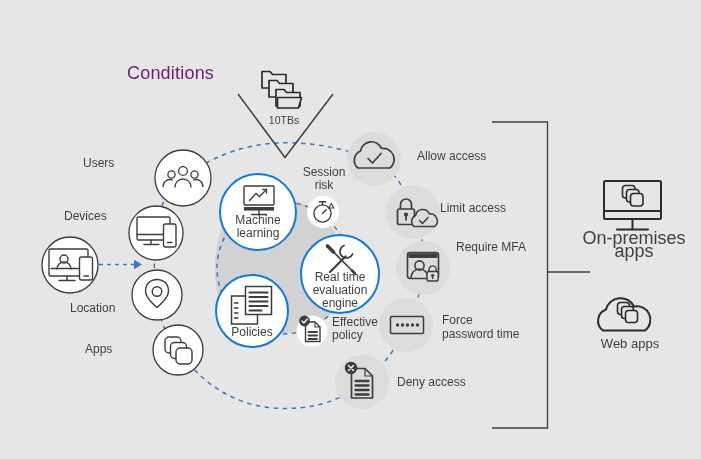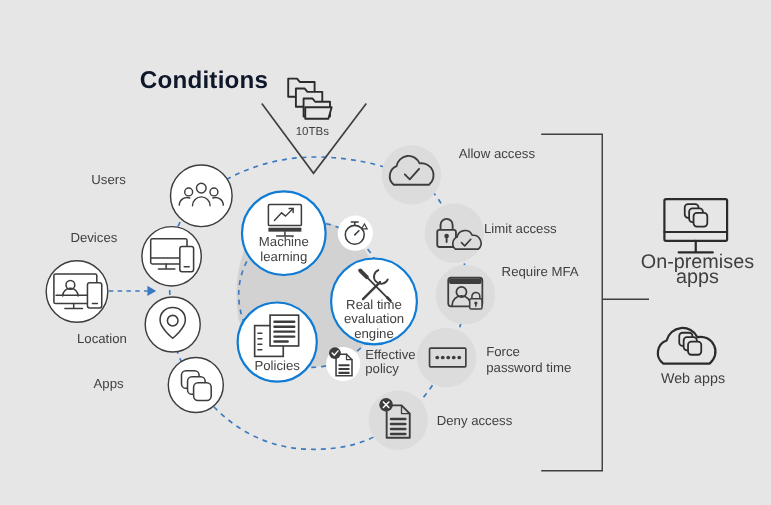--- a/index.html
+++ b/index.html
@@ -14,22 +14,22 @@
   .lbl{
     position:absolute;
     font-size:12px;line-height:13px;
     color:#3f3f3f;
     white-space:nowrap;
   }
   .lbl span{display:block;}
   .lbl.c{text-align:center;white-space:normal;}
   .lbl.r{}
   .title{
-    font-size:22px;line-height:24px;
-    color:#0f172a;font-weight:700;letter-spacing:.2px;
+    font-size:18px;line-height:24px;
+    color:#701a75;font-weight:400;letter-spacing:.2px;
   }
   .small{font-size:10.5px;}
   .lh14 span{line-height:14px;}
 </style>
 </head>
 <body>
 
 <div class="stage">
 
 <svg width="701" height="459" viewBox="0 0 701 459">
@@ -224,32 +224,36 @@
 
   <div class="lbl r" style="left:83px;top:157px;width:60px;">Users</div>
   <div class="lbl r" style="left:64px;top:210px;width:60px;">Devices</div>
   <div class="lbl r" style="left:70px;top:302px;width:62px;">Location</div>
   <div class="lbl r" style="left:85px;top:343px;width:60px;">Apps</div>
 
   <div class="lbl c" style="left:218px;top:214px;width:80px;">
     <span>Machine</span>
     <span>learning</span>
   </div>
+  <div class="lbl c" style="left:294px;top:166px;width:60px;">
+    <span>Session</span>
+    <span>risk</span>
+  </div>
   <div class="lbl c" style="left:303px;top:271px;width:74px;">
     <span>Real time</span>
     <span>evaluation</span>
     <span>engine</span>
   </div>
   <div class="lbl c" style="left:212px;top:326px;width:80px;">Policies</div>
   <div class="lbl" style="left:332px;top:316px;">
     <span>Effective</span>
     <span>policy</span>
   </div>
 
-  <div class="lbl" style="left:417px;top:134px;">Allow access</div>
+  <div class="lbl" style="left:417px;top:150px;">Allow access</div>
   <div class="lbl" style="left:440px;top:202px;">Limit access</div>
   <div class="lbl" style="left:456px;top:241px;">Require MFA</div>
   <div class="lbl lh14" style="left:442px;top:313px;">
     <span>Force</span>
     <span>password time</span>
   </div>
   <div class="lbl" style="left:397px;top:376px;">Deny access</div>
 
   <div class="lbl c" style="left:572px;top:232px;width:124px;font-size:18px;">On-premises apps</div>
   <div class="lbl c" style="left:568px;top:337px;width:124px;font-size:13px;">Web apps</div>

